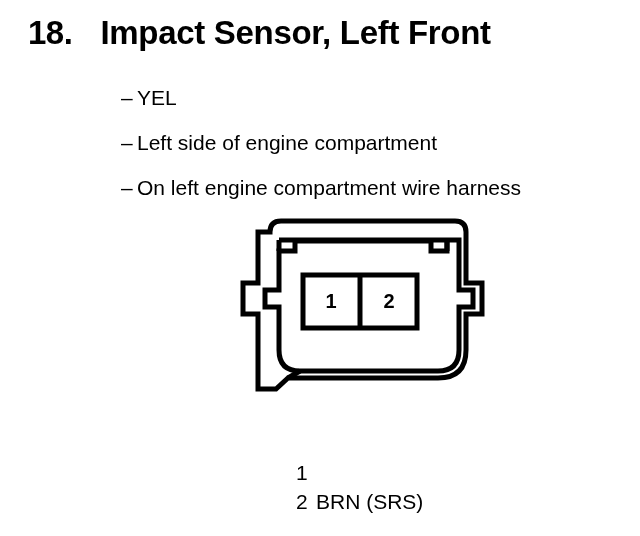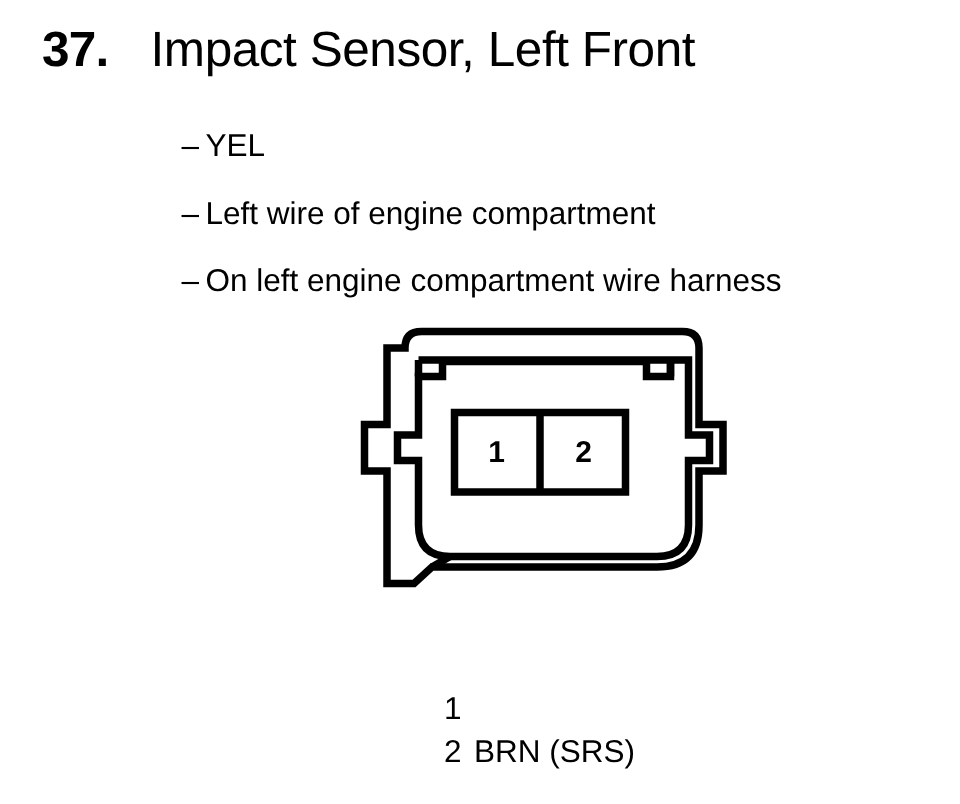--- a/index.html
+++ b/index.html
@@ -33,21 +33,21 @@
     white-space: nowrap;
   }
   #item-number {
     font-size: 33px;
     font-weight: bold;
     letter-spacing: -0.5px;
     line-height: 1;
   }
   #item-title {
     font-size: 33px;
-    font-weight: normal;
+    font-weight: bold;
     letter-spacing: -0.3px;
     line-height: 1;
     margin-left: 28px;
   }
   #spec-list {
     position: absolute;
     left: 121px;
     top: 66px;
     width: 500px;
   }
@@ -112,32 +112,32 @@
     font-size: 21px;
   }
 </style>
 </head>
 <body>
 
 <div id="page">
 
   <div id="header">
     <div id="title-row">
-      <span id="item-number">37.</span>
+      <span id="item-number">18.</span>
       <span id="item-title">Impact Sensor, Left Front</span>
     </div>
 
     <div id="spec-list">
       <div class="spec-line">
         <span class="spec-dash">–</span>
         <span class="spec-text">YEL</span>
       </div>
       <div class="spec-line">
         <span class="spec-dash">–</span>
-        <span class="spec-text">Left wire of engine compartment</span>
+        <span class="spec-text">Left side of engine compartment</span>
       </div>
       <div class="spec-line">
         <span class="spec-dash">–</span>
         <span class="spec-text">On left engine compartment wire harness</span>
       </div>
     </div>
   </div>
 
   <div id="connector-figure">
     <svg id="connector-svg" viewBox="0 0 272 190" xmlns="http://www.w3.org/2000/svg">

